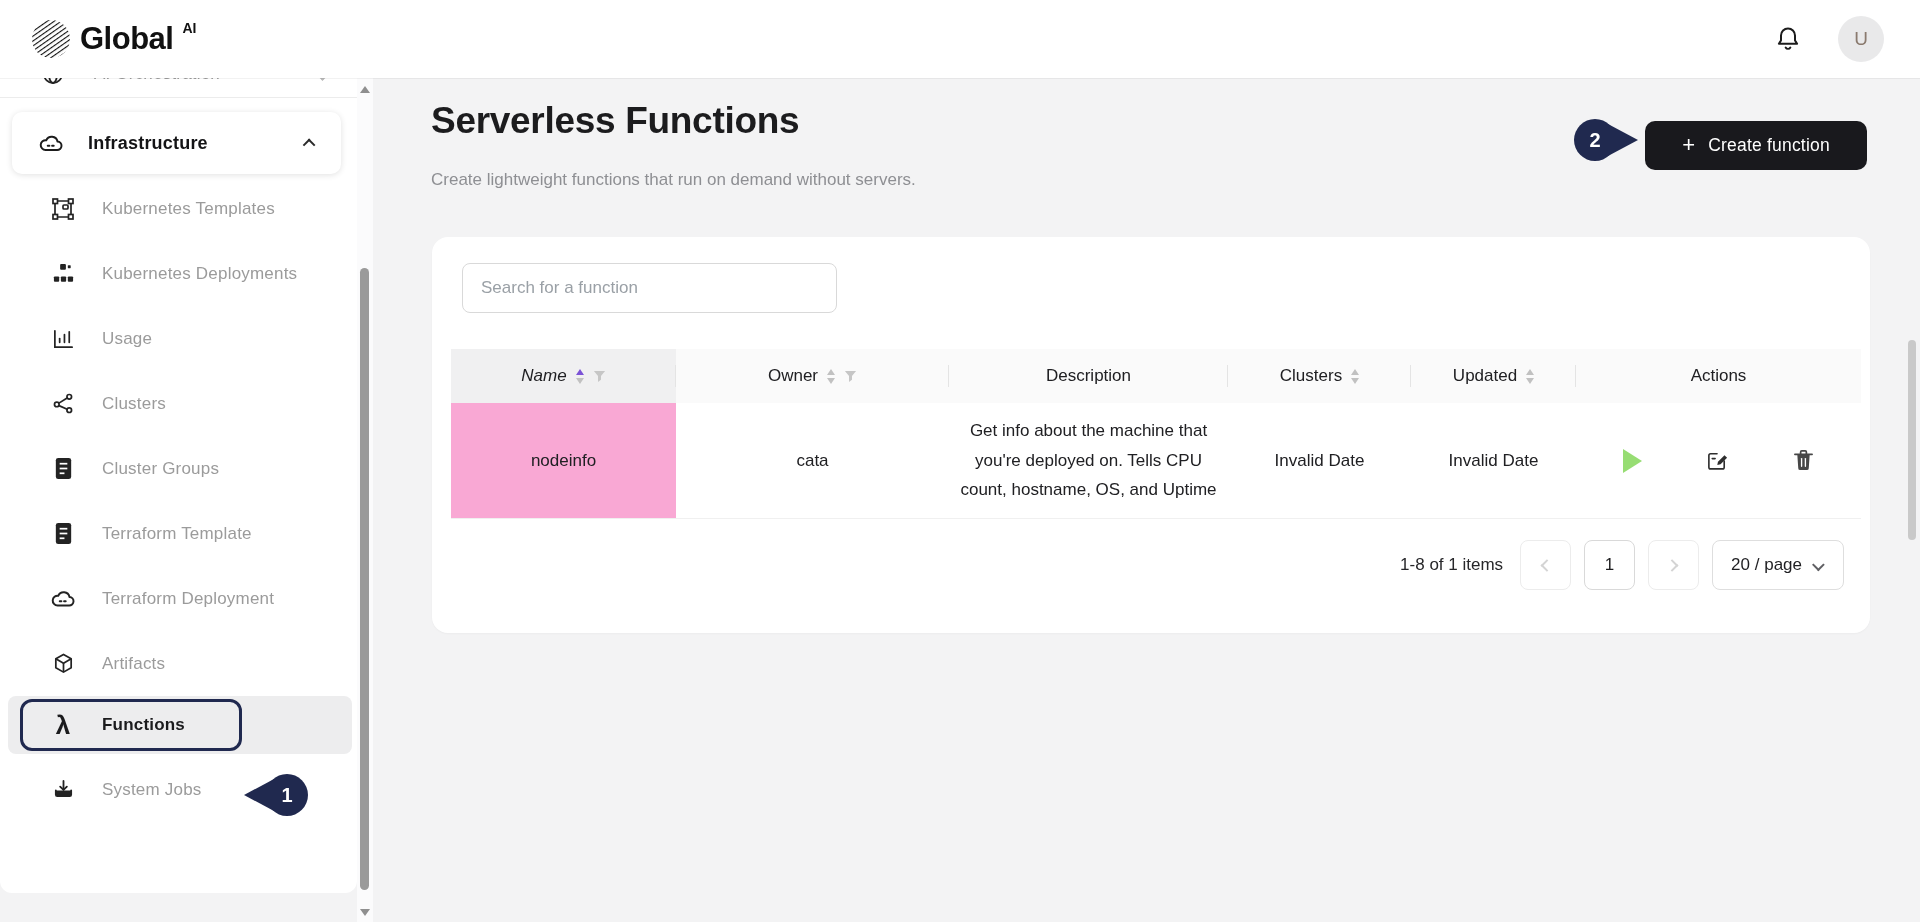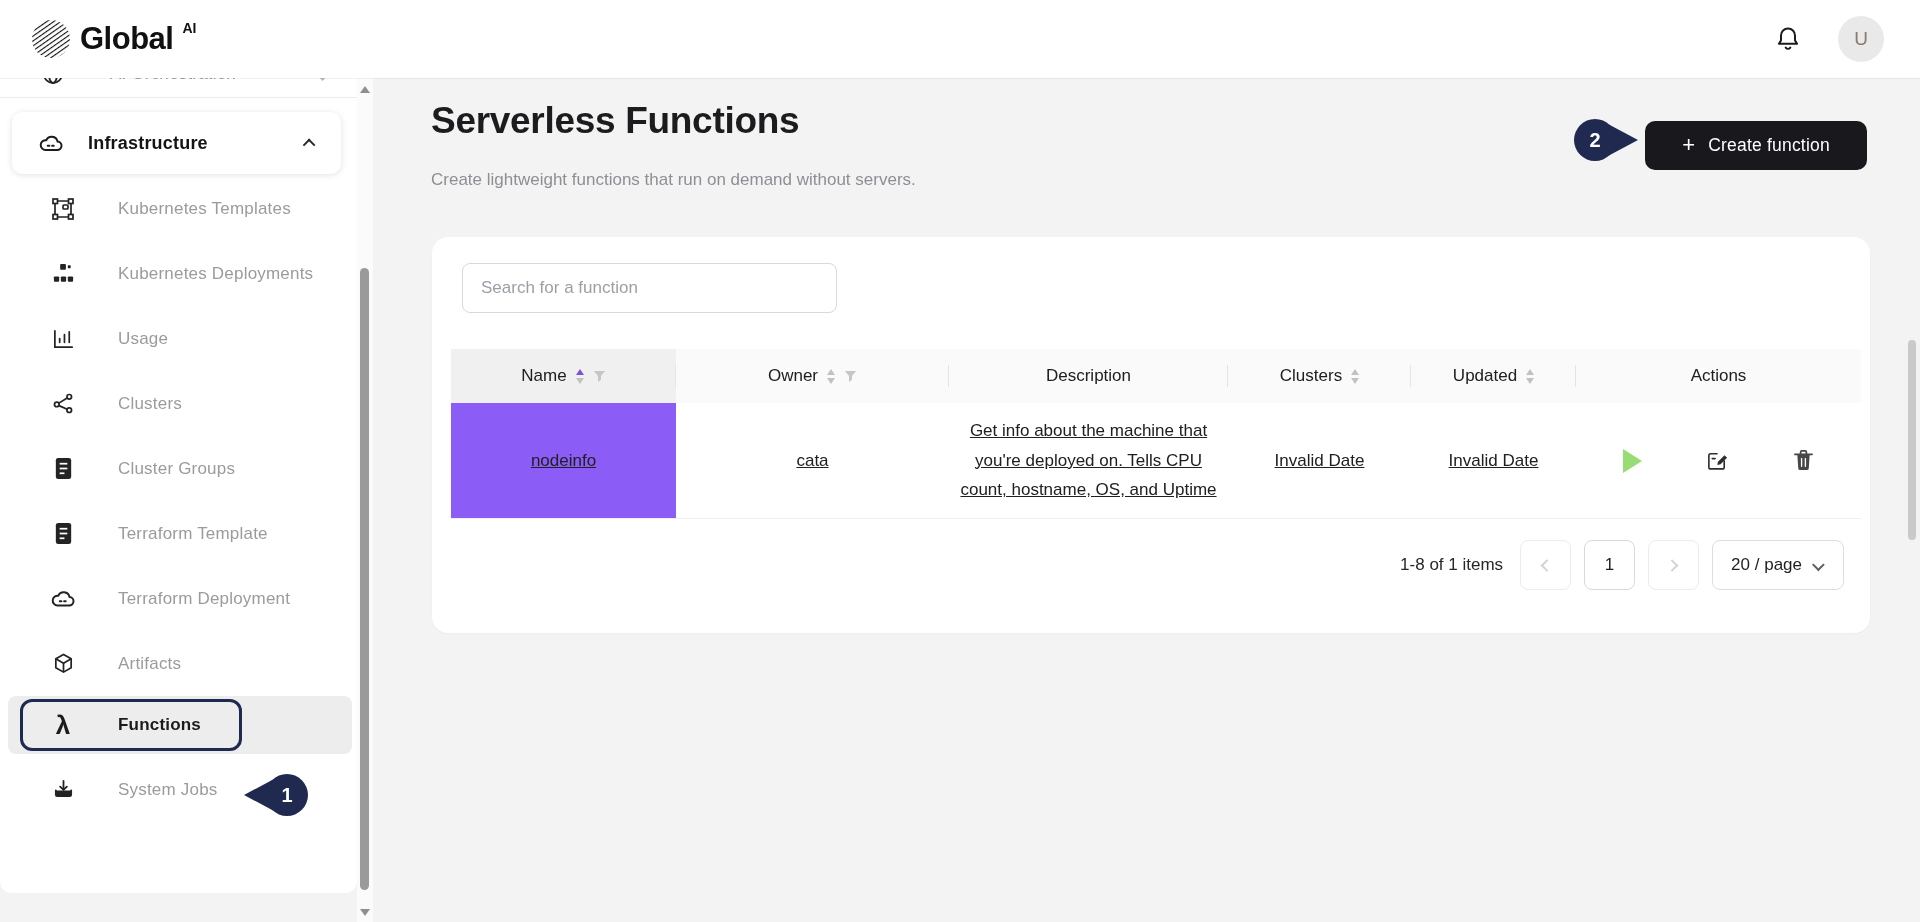--- a/index.html
+++ b/index.html
@@ -26,21 +26,21 @@
   }
 
   
   .sidebar {
     position:absolute; top:78px; left:0; width:357px; height:844px; z-index:20;
   }
   .sidebar-panel {
     position:absolute; top:0; left:0; width:357px; height:815px;
     background:#fff; border-radius:0 0 12px 12px; overflow:hidden;
   }
-  .nav-item { position:relative; display:flex; align-items:center; height:65px;gap:16px; }
+  .nav-item { position:relative; display:flex; align-items:center; height:65px; }
   .nav-ico { width:26px; display:flex; justify-content:center; align-items:center; margin-left:50px; flex:0 0 26px; color:#232323; }
   .nav-label { margin-left:26px; font-size:17px; color:#9b9b9b; letter-spacing:.2px; }
 
   .ai-orch { position:absolute; top:-26px; left:0; right:0; height:44px; display:flex; align-items:center; }
   .ai-orch .nav-ico { margin-left:40px; }
   .ai-orch .nav-label { margin-left:28px; }
   .ai-orch .chev { position:absolute; right:30px; }
   .sidebar-divider { position:absolute; top:19px; left:0; width:357px; height:1px; background:#ececec; }
 
   .group-card {
@@ -102,33 +102,32 @@
   .search-input::placeholder { color:#9aa0a6; }
 
   
   .table { position:absolute; left:19px; top:112px; width:1410px; }
   .tr { display:grid; grid-template-columns:225px 273px 279px 183px 165px 285px; }
   .th {
     height:54px; background:#fafafa; display:flex; align-items:center; justify-content:center;
     gap:9px; font-size:17px; font-weight:500; color:#202023; position:relative;
   }
   .th:not(:last-child)::after { content:""; position:absolute; right:0; top:16px; width:1px; height:22px; background:#e4e4e4; }
-  .th-sorted { background:#f0f0f1; }
+  .th-sorted { background:#f0f0f1;font-style:italic; }
   .sorter { display:flex; flex-direction:column; gap:3px; align-items:center; cursor:pointer; }
   .c-up { width:0; height:0; border-left:4.5px solid transparent; border-right:4.5px solid transparent; border-bottom:6px solid #c1c1c1; }
   .c-down { width:0; height:0; border-left:4.5px solid transparent; border-right:4.5px solid transparent; border-top:6px solid #c1c1c1; }
   .c-up.active { border-bottom-color:#7b52d6; }
   .funnel { cursor:pointer; }
   .td {
     min-height:116px; display:flex; align-items:center; justify-content:center;
     font-size:17px; color:#202023; border-bottom:1px solid #f0f0f0; text-align:center;
     padding:10px 6px;
-    text-decoration:underline;
-  }
-  .td-name { background:#8b5cf6; }
+  }
+  .td-name { background:#f9a8d4; }
   .td-desc { line-height:1.75; }
   .td-desc span { display:inline-block; max-width:305px; }
   .actions-cell { gap:64px; }
   .play-tri { width:0; height:0; border-top:12px solid transparent; border-bottom:12px solid transparent; border-left:19px solid #97dd73; cursor:pointer; }
   .icon-btn { background:none; border:none; cursor:pointer; padding:0; display:flex; }
 
   
   .pagination {
     position:absolute; right:26px; top:302px; height:52px;
     display:flex; align-items:center; gap:13px;

